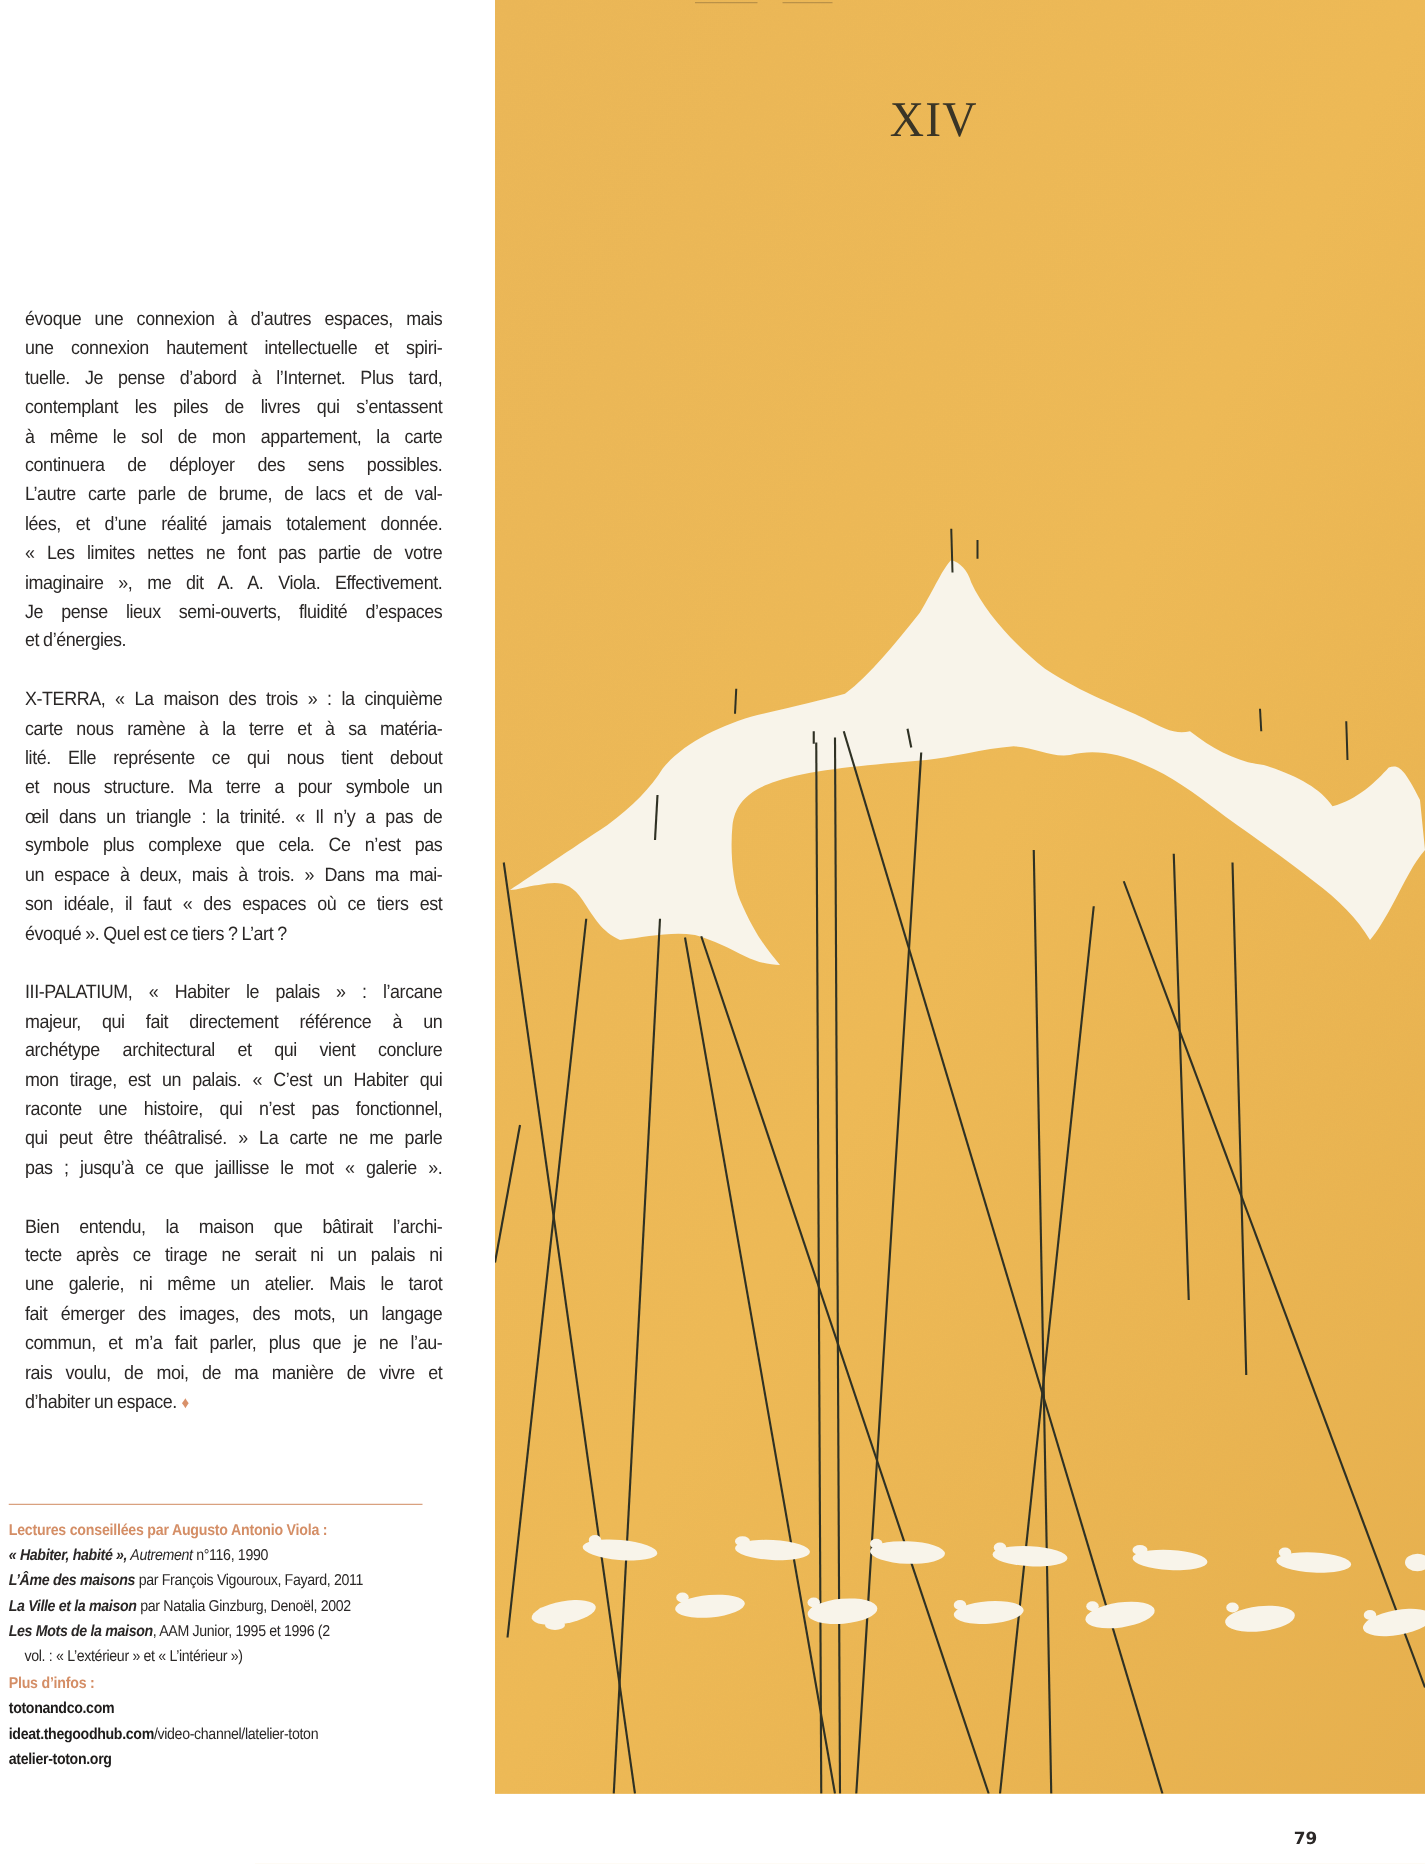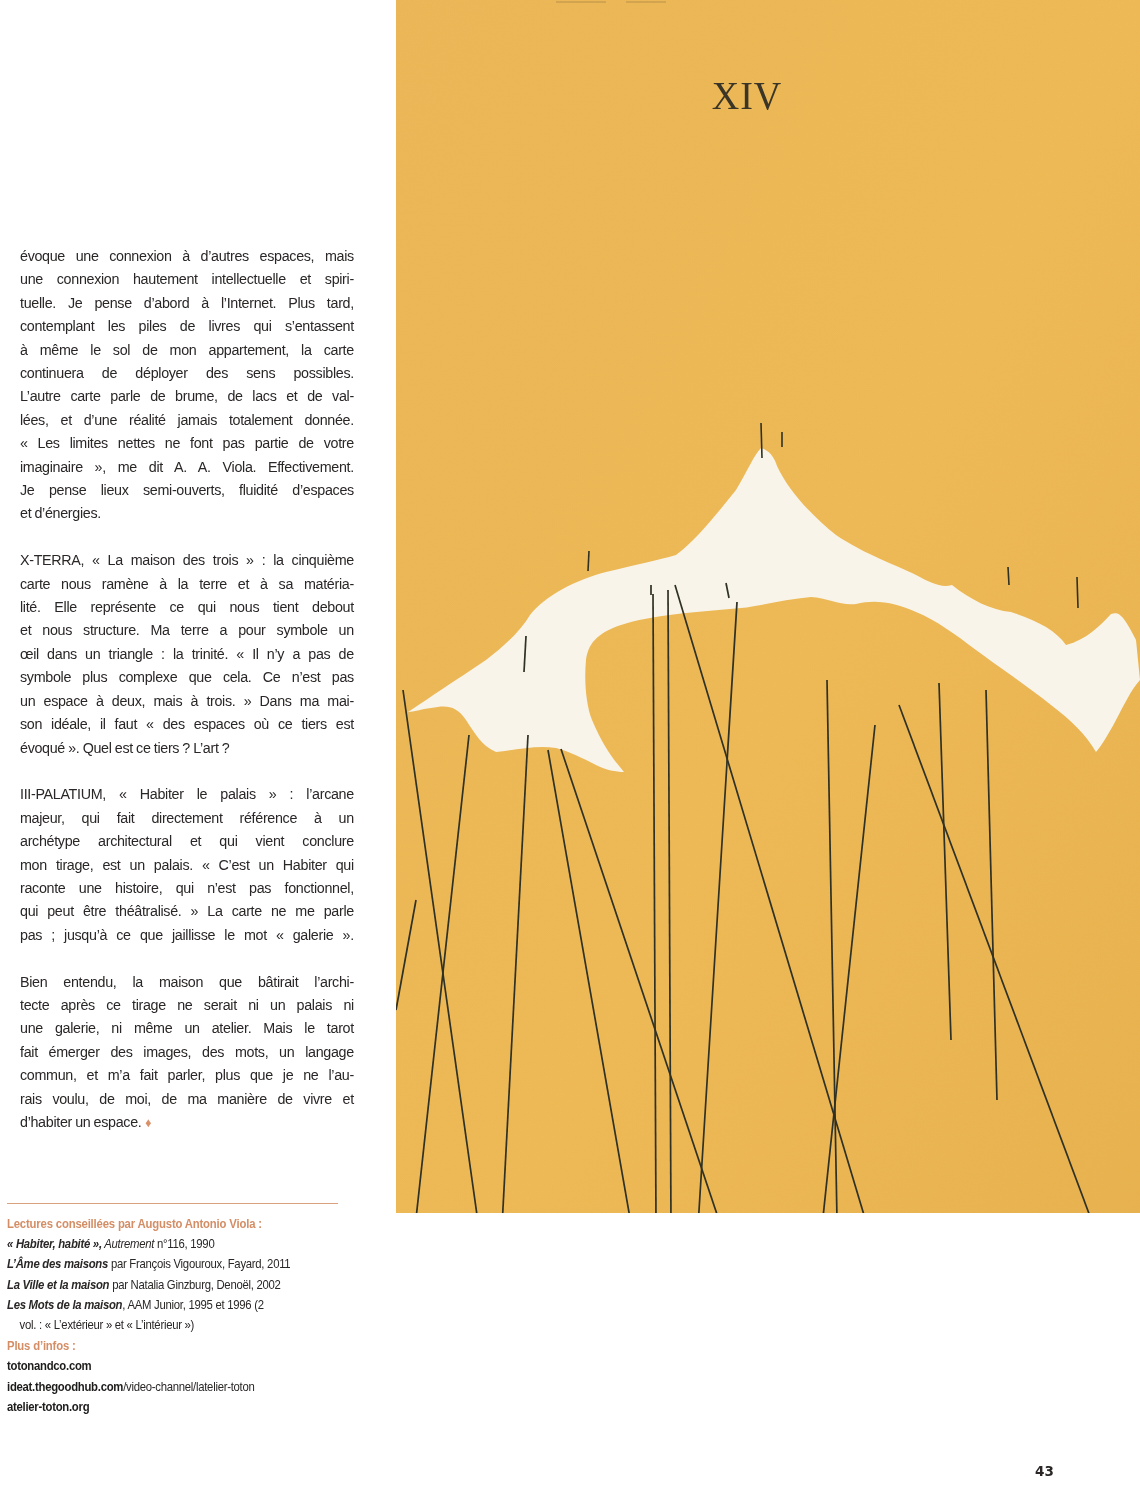--- a/index.html
+++ b/index.html
@@ -77,21 +77,21 @@
     .reading .it { font-style: italic; }
     .reading .link-bold { font-weight: bold; color: #1e1c1b; }
     .reading .link-light { color: #2a2726; }
     .reading .heading-2 { margin-top: 1px; }
 
     .artwork {
       position: absolute;
       left: 396px;
       top: 0;
       width: 744px;
-      height: 1213px;
+      height: 1435px;
       background: #ecb550;
       overflow: hidden;
     }
     .artwork svg { display: block; }
     .card-numeral {
       position: absolute;
       left: 0;
       width: 744px;
       top: 72px;
       text-align: center;
@@ -289,13 +289,13 @@
     </g>
 
     <g stroke="#8a6d3a" stroke-width="1" opacity="0.5">
       <line x1="160" y1="2" x2="210" y2="2"></line>
       <line x1="230" y1="2" x2="270" y2="2"></line>
     </g>
   </svg>
   <div class="card-numeral">XIV</div>
 </div>
 
-<div class="page-number">43</div>
+<div class="page-number">79</div>
 
 </body></html>

